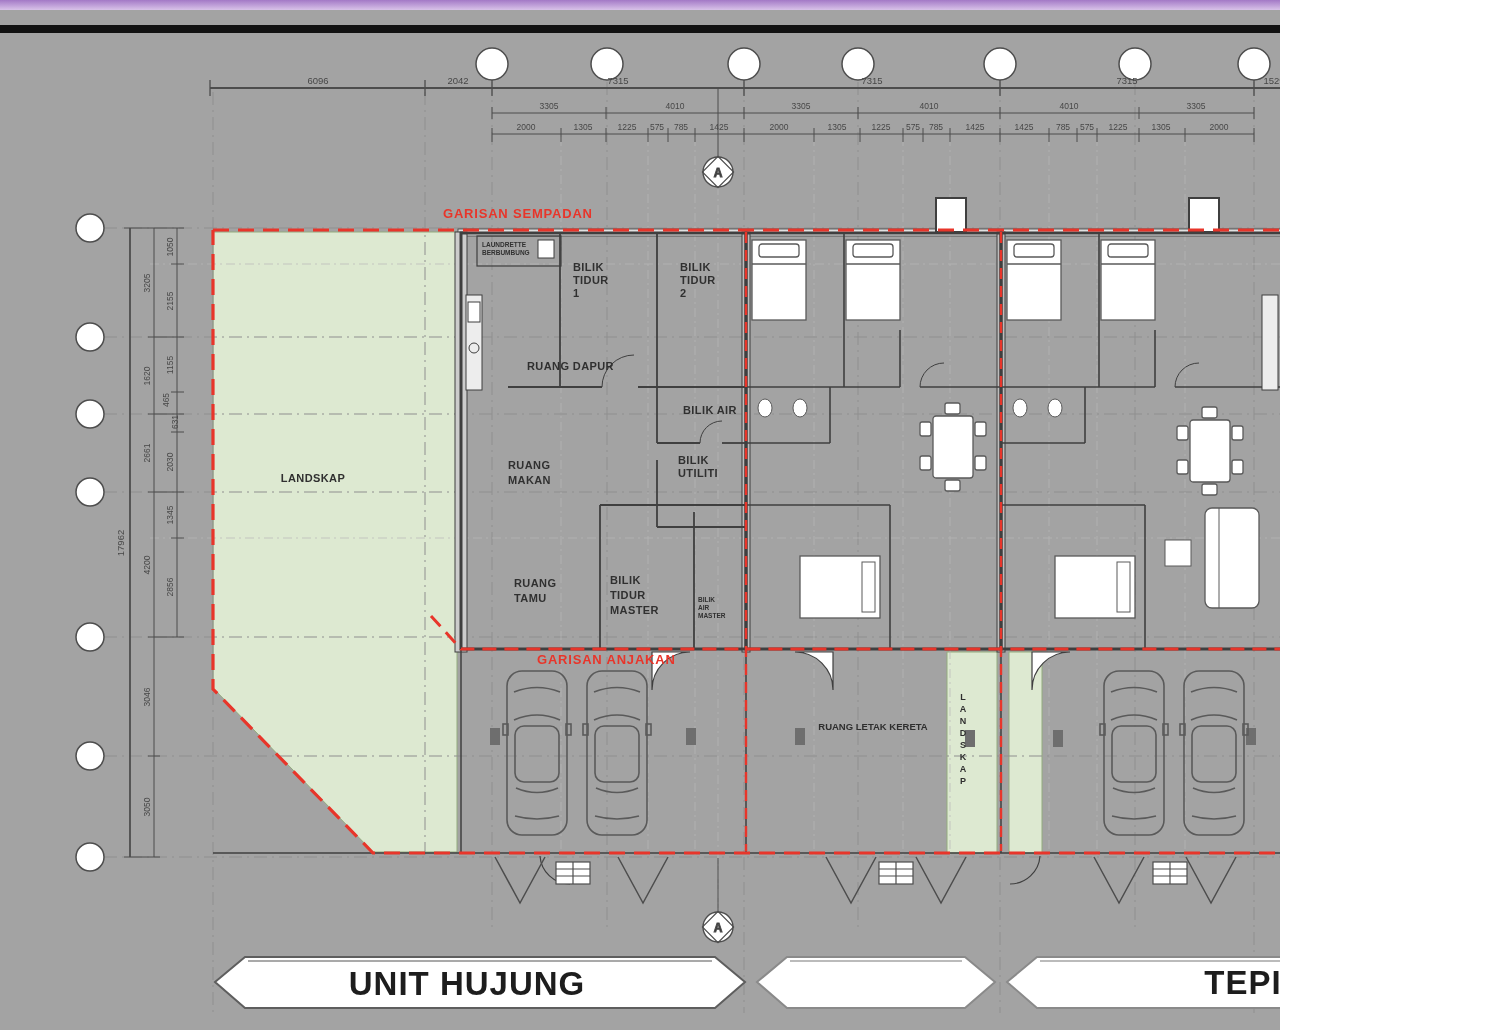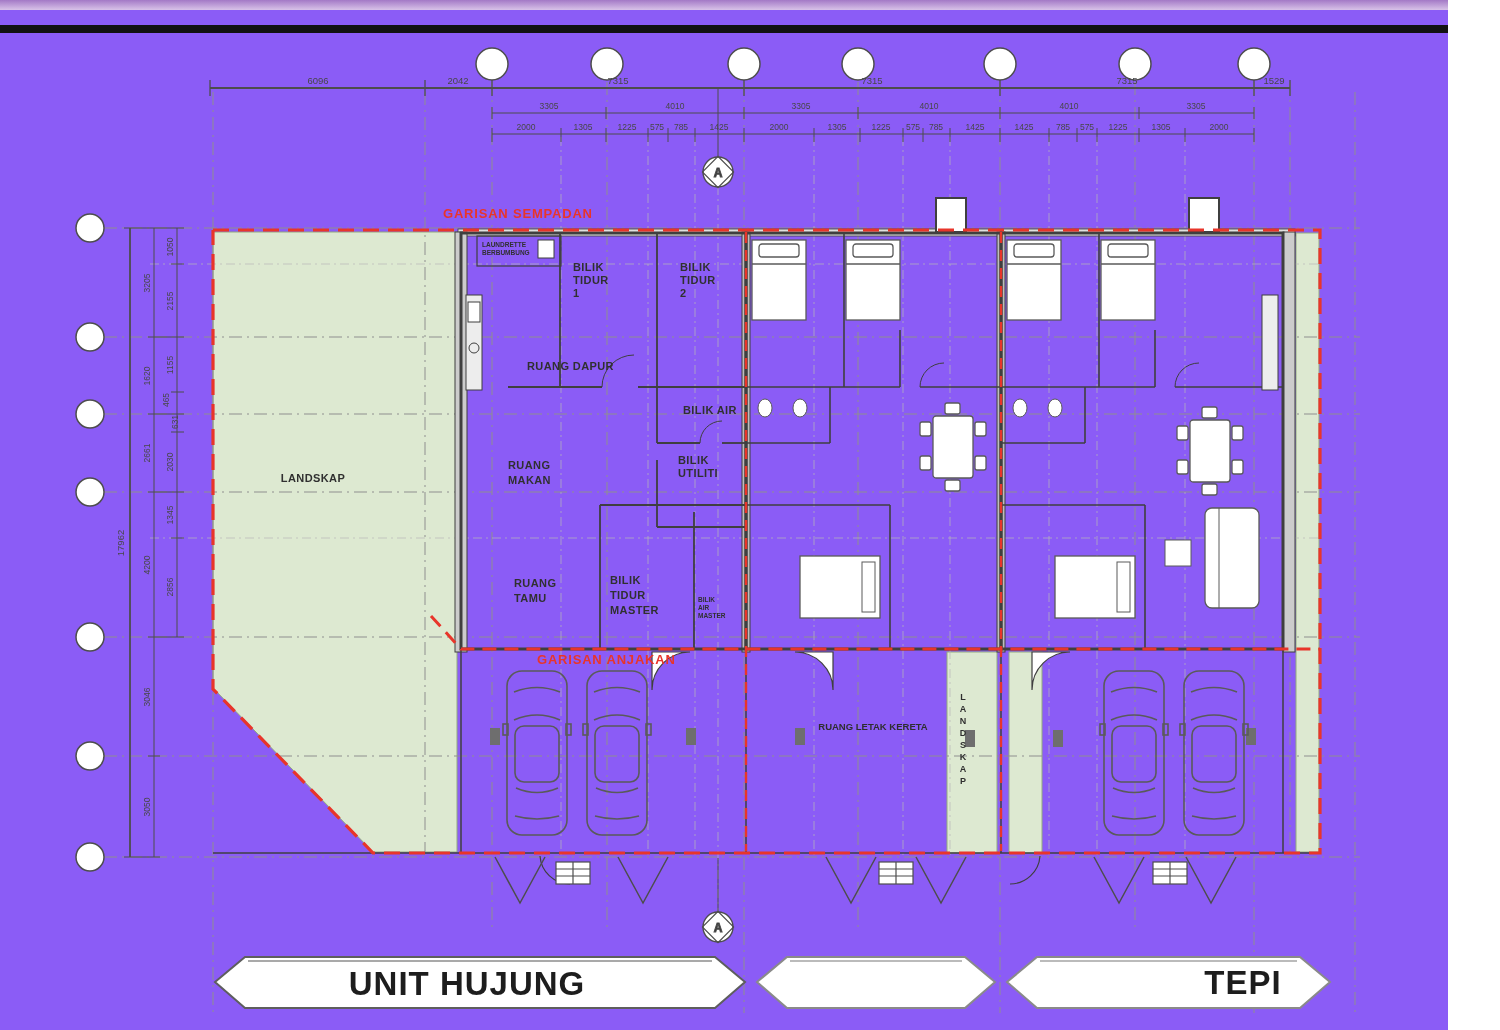--- a/index.html
+++ b/index.html
@@ -1,16 +1,16 @@
 <!DOCTYPE html>
 <html><head>
 <meta charset="utf-8">
 <style>
   html,body{margin:0;padding:0;background:#ffffff;}
-  #stage{position:relative;width:1448px;height:1030px;background:#8b5cf6;overflow:hidden;
+  #stage{position:relative;width:1280px;height:1030px;background:#a3a3a3;overflow:hidden;
          font-family:"Liberation Sans", sans-serif;}
   svg{position:absolute;left:0;top:0;}
   svg text{font-family:"Liberation Sans", sans-serif;fill:#2e2e2e;}
   .dim{font-size:8.5px;fill:#474747;text-anchor:middle;}
   .dim1{font-size:9.5px;}
   .room{font-size:11px;font-weight:bold;fill:#303030;letter-spacing:.4px;}
   .tiny{font-size:6.5px;font-weight:bold;fill:#303030;}
   .redlbl{font-size:13px;font-weight:bold;fill:#e8352a;letter-spacing:.8px;}
   .banner-text{font-size:33px;font-weight:bold;fill:#1d1d1d;letter-spacing:1px;text-anchor:middle;}
   .sect{font-size:12px;font-weight:bold;text-anchor:middle;}

